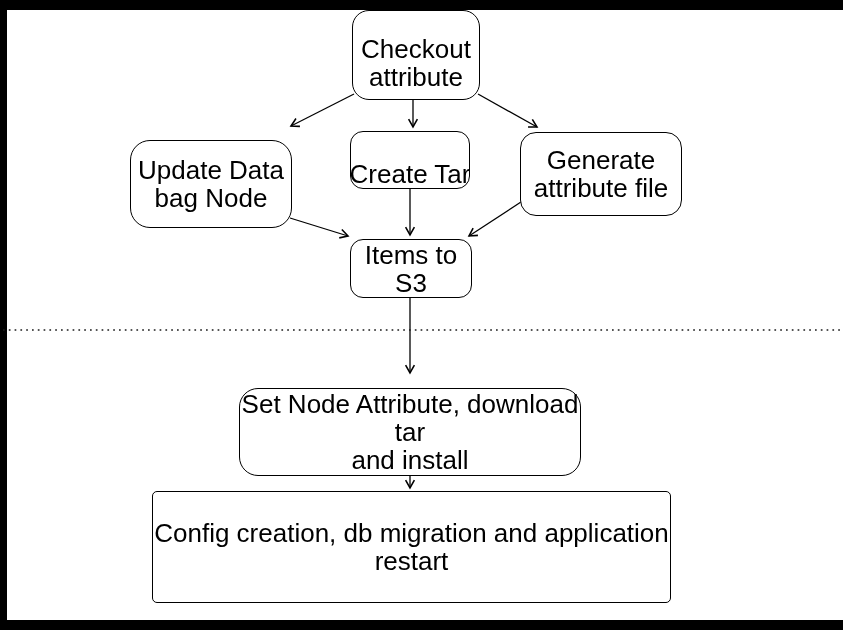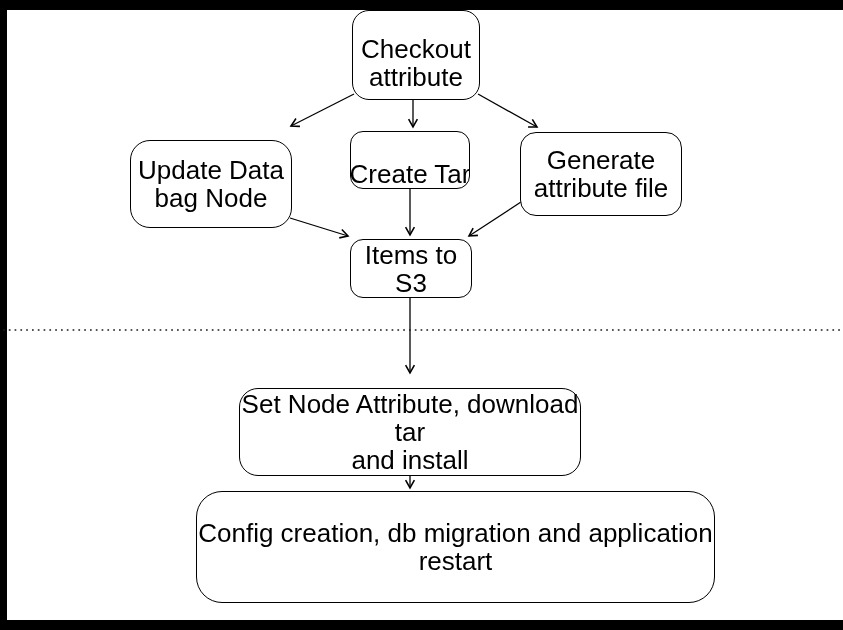--- a/index.html
+++ b/index.html
@@ -35,21 +35,21 @@
     line-height: 28px;
   }
   .node .line { white-space: nowrap; }
 
   .node-checkout   { left: 352px; top: 10px;  width: 128px; height: 90px;  border-radius: 17px; padding-top: 16px; }
   .node-update     { left: 130px; top: 132px; width: 162px; height: 88px;  border-radius: 20px; margin-top: 8px; }
   .node-create-tar { left: 350px; top: 131px; width: 120px; height: 58px;  border-radius: 13px; justify-content: flex-end; }
   .node-generate   { left: 520px; top: 132px; width: 162px; height: 84px;  border-radius: 16px; }
   .node-upload     { left: 350px; top: 239px; width: 122px; height: 59px;  border-radius: 13px; }
   .node-set-node   { left: 239px; top: 376px; width: 342px; height: 88px;  border-radius: 19px; margin-top: 12px; }
-  .node-config     { left: 152px; top: 491px; width: 519px; height: 112px; border-radius: 26px; margin-left: 44px; }
+  .node-config     { left: 152px; top: 491px; width: 519px; height: 112px; border-radius: 5px; }
 </style>
 </head>
 <body>
 
 <div class="frame frame-top"></div>
 <div class="frame frame-left"></div>
 <div class="frame frame-bottom"></div>
 
 <svg id="edge-layer" viewBox="0 0 843 630" xmlns="http://www.w3.org/2000/svg">
   <defs>

